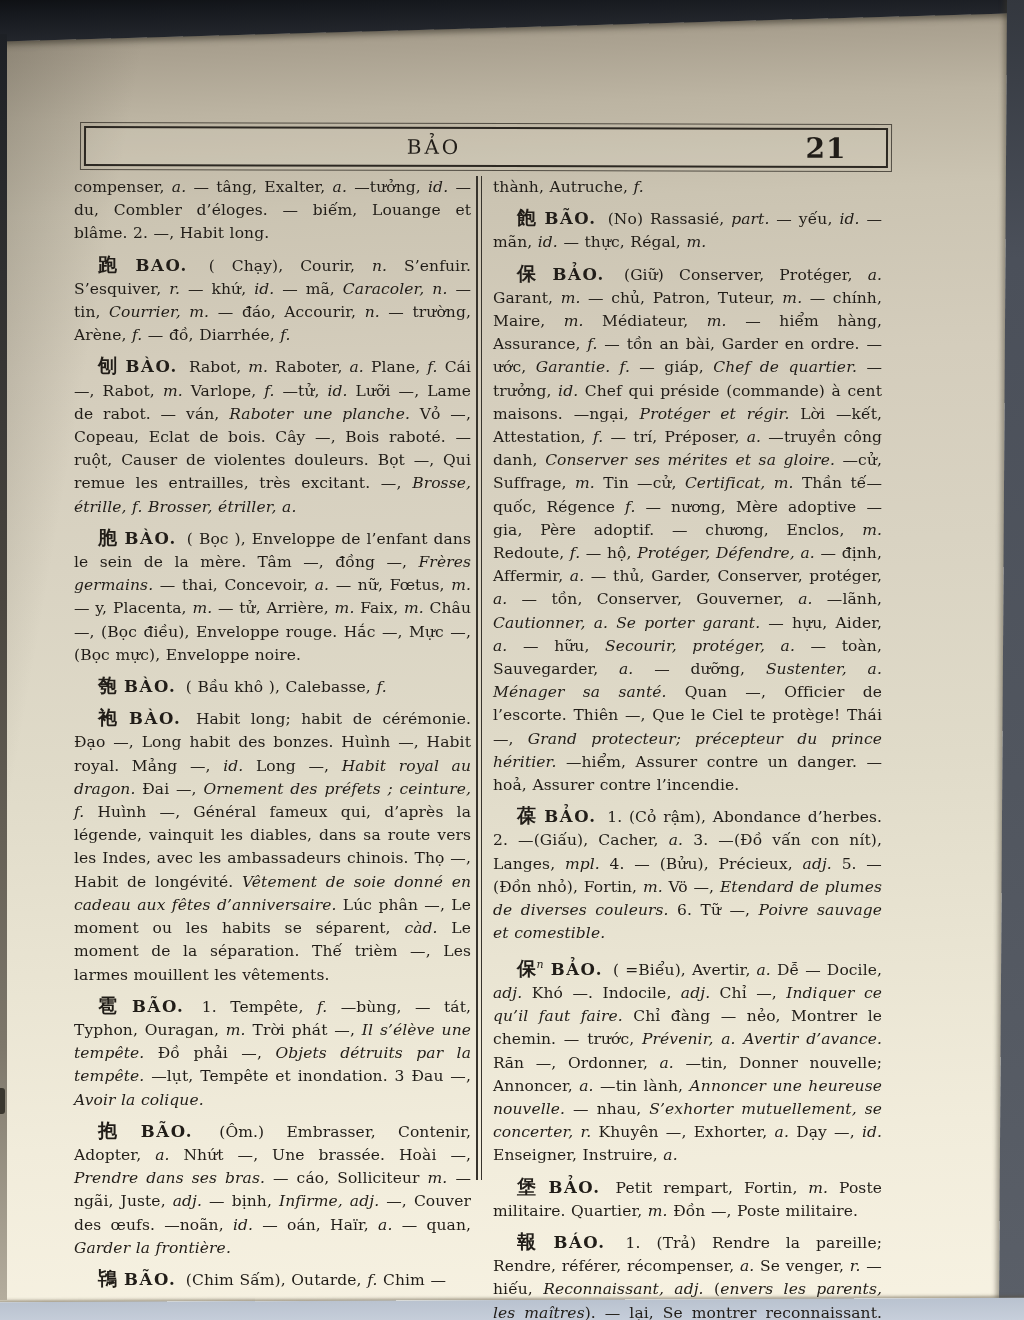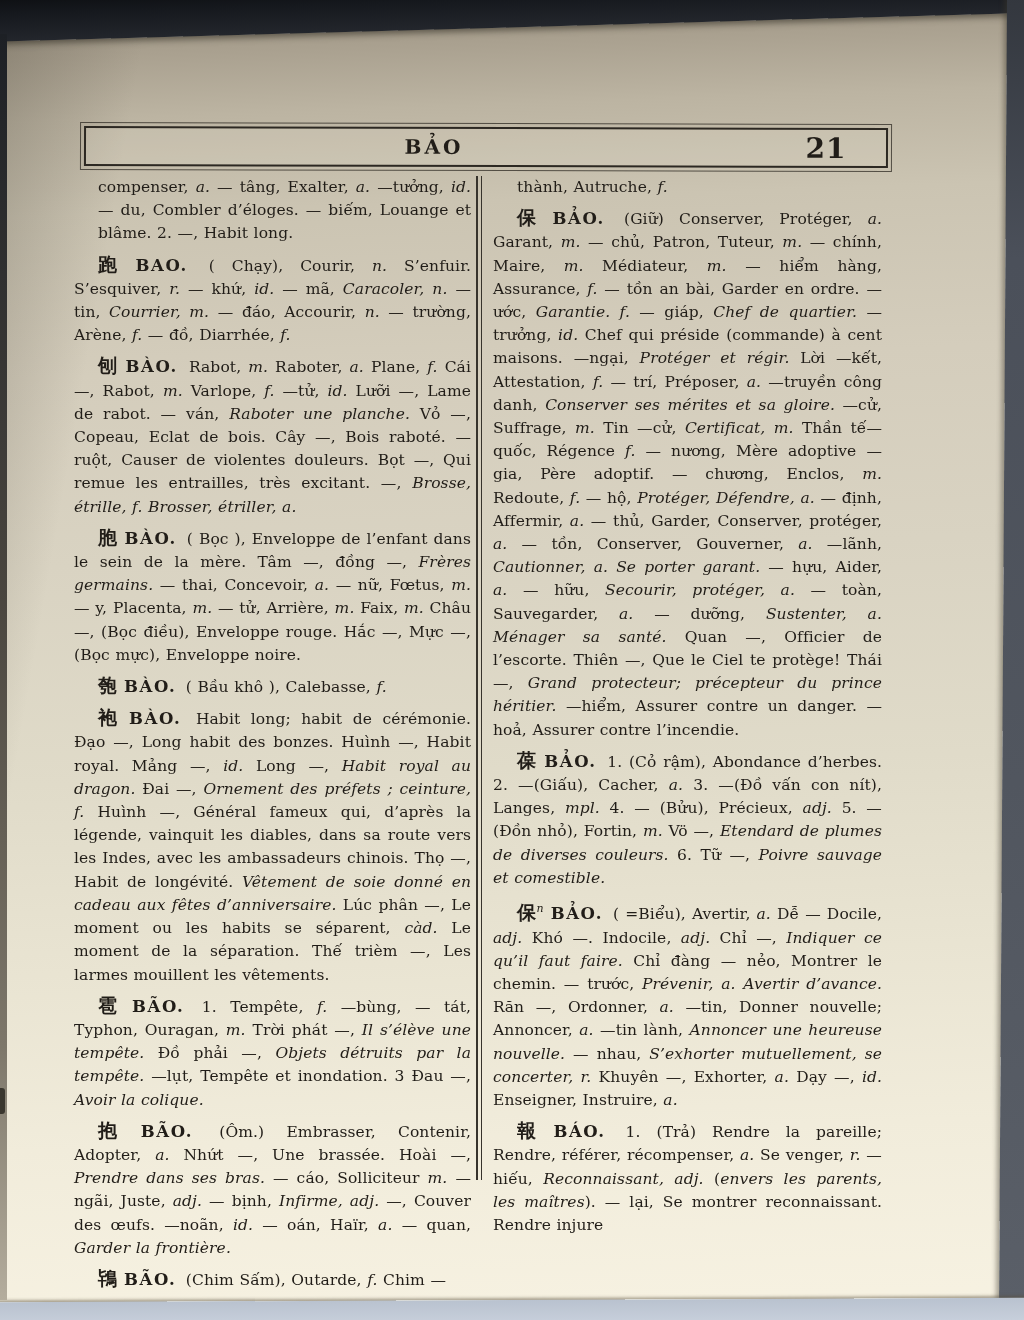--- a/index.html
+++ b/index.html
@@ -50,39 +50,39 @@
     border:2px solid #2c2822;
     background:rgba(233,226,210,.18);
     display:flex;align-items:center;
     transform:rotate(.15deg);
     color:#211d18;
   }
   .header-box::before{
     content:"";position:absolute;inset:-6px;border:1px solid rgba(44,40,34,.75);
     pointer-events:none;
   }
-  .header-cell{flex:1;text-align:center;font-weight:bold;font-size:20px;letter-spacing:3px;padding-left:16px;}
+  .header-cell{flex:1;text-align:center;font-weight:normal;font-size:20px;letter-spacing:3px;padding-left:16px;}
   .header-page{flex:0 0 120px;text-align:center;font-weight:bold;font-size:28px;letter-spacing:1px;}
   
   .text-area{
     position:absolute;left:74px;top:176px;width:814px;height:1010px;
     display:flex;color:#211d18;
   }
   .col{width:397px;}
   .col.right{width:398px;padding-left:9px;box-sizing:border-box;}
   .divider{
     width:3px;margin:0 2px 0 5px;height:1004px;
     border-left:2px solid #37332c;border-right:1px solid #37332c;
   }
   p.entry{
     margin:0 0 7px 0;text-indent:1.55em;text-align:justify;
     font-size:15.5px;line-height:23.2px;
     letter-spacing:.1px;word-spacing:.5px;
   }
-  p.entry.cont{text-indent:0;margin-left:24px;}
+  p.entry.cont{text-indent:0;}
   .han{
     font-family:"DejaVu Sans",sans-serif;
     font-size:19px;letter-spacing:0;margin-right:7px;font-weight:bold;
   }
   .han sup{font-family:"DejaVu Serif",serif;font-weight:normal;font-size:11px;font-style:italic;}
   .head{font-weight:bold;font-size:16.5px;letter-spacing:1.6px;margin-right:4px;}
 </style>
 </head>
 <body>
 
@@ -106,18 +106,20 @@
       <p class="entry"><span class="han">胞</span><span class="head">BÀO.</span> <span>( Bọc ), Enveloppe de l’enfant dans le sein de la mère. Tâm —, đồng —, </span><i>Frères germains.</i><span> — thai, Concevoir, </span><i>a.</i><span> — nữ, Fœtus, </span><i>m.</i><span> — y, Placenta, </span><i>m.</i><span> — tử, Arrière, </span><i>m.</i><span> Faix, </span><i>m.</i><span> Châu —, (Bọc điều), Enveloppe rouge. Hắc —, Mực —, (Bọc mực), Enveloppe noire.</span></p>
       <p class="entry"><span class="han">匏</span><span class="head">BÀO.</span> <span>( Bầu khô ), Calebasse, </span><i>f.</i></p>
       <p class="entry"><span class="han">袍</span><span class="head">BÀO.</span> <span>Habit long; habit de cérémonie. Đạo —, Long habit des bonzes. Huình —, Habit royal. Mảng —, </span><i>id.</i><span> Long —, </span><i>Habit royal au dragon.</i><span> Đai —, </span><i>Ornement des préfets ; ceinture, f.</i><span> Huình —, Général fameux qui, d’après la légende, vainquit les diables, dans sa route vers les Indes, avec les ambassadeurs chinois. Thọ —, Habit de longévité. </span><i>Vêtement de soie donné en cadeau aux fêtes d’anniversaire.</i><span> Lúc phân —, Le moment ou les habits se séparent, </span><i>càd.</i><span> Le moment de la séparation. Thế trièm —, Les larmes mouillent les vêtements.</span></p>
       <p class="entry"><span class="han">雹</span><span class="head">BÃO.</span> <span>1. Tempête, </span><i>f.</i><span> —bùng, — tát, Typhon, Ouragan, </span><i>m.</i><span> Trời phát —, </span><i>Il s’élève une tempête.</i><span> Đồ phải —, </span><i>Objets détruits par la tempête.</i><span> —lụt, Tempête et inondation. 3 Đau —, </span><i>Avoir la colique.</i></p>
       <p class="entry"><span class="han">抱</span><span class="head">BÃO.</span> <span>(Ôm.) Embrasser, Contenir, Adopter, </span><i>a.</i><span> Nhứt —, Une brassée. Hoài —, </span><i>Prendre dans ses bras.</i><span> — cáo, Solliciteur </span><i>m.</i><span> — ngãi, Juste, </span><i>adj.</i><span> — bịnh, </span><i>Infirme, adj.</i><span> —, Couver des œufs. —noãn, </span><i>id.</i><span> — oán, Haïr, </span><i>a.</i><span> — quan, </span><i>Garder la frontière.</i></p>
       <p class="entry"><span class="han">鴇</span><span class="head">BÃO.</span> <span>(Chim Sấm), Outarde, </span><i>f.</i><span> Chim —</span></p>
     </div>
   <div class="divider"></div>
   <div class="col right">
       <p class="entry cont"><span>thành, Autruche, </span><i>f.</i></p>
+      <p class="entry"><span class="han">飽</span><span class="head">BÃO.</span> <span>(No) Rassasié, </span><i>part.</i><span> — yếu, </span><i>id.</i><span> — mãn, </span><i>id.</i><span> — thực, Régal, </span><i>m.</i></p>
       <p class="entry"><span class="han">保</span><span class="head">BẢO.</span> <span>(Giữ) Conserver, Protéger, </span><i>a.</i><span> Garant, </span><i>m.</i><span> — chủ, Patron, Tuteur, </span><i>m.</i><span> — chính, Maire, </span><i>m.</i><span> Médiateur, </span><i>m.</i><span> — hiểm hàng, Assurance, </span><i>f.</i><span> — tồn an bài, Garder en ordre. — ước, </span><i>Garantie. f.</i><span> — giáp, </span><i>Chef de quartier.</i><span> — trưởng, </span><i>id.</i><span> Chef qui préside (commande) à cent maisons. —ngại, </span><i>Protéger et régir.</i><span> Lời —kết, Attestation, </span><i>f.</i><span> — trí, Préposer, </span><i>a.</i><span> —truyền công danh, </span><i>Conserver ses mérites et sa gloire.</i><span> —cử, Suffrage, </span><i>m.</i><span> Tin —cử, </span><i>Certificat, m.</i><span> Thần tế—quốc, Régence </span><i>f.</i><span> — nương, Mère adoptive — gia, Père adoptif. — chương, Enclos, </span><i>m.</i><span> Redoute, </span><i>f.</i><span> — hộ, </span><i>Protéger, Défendre, a.</i><span> — định, Affermir, </span><i>a.</i><span> — thủ, Garder, Conserver, protéger, </span><i>a.</i><span> — tồn, Conserver, Gouverner, </span><i>a.</i><span> —lãnh, </span><i>Cautionner, a. Se porter garant.</i><span> — hựu, Aider, </span><i>a.</i><span> — hữu, </span><i>Secourir, protéger, a.</i><span> — toàn, Sauvegarder, </span><i>a.</i><span> — dưỡng, </span><i>Sustenter, a. Ménager sa santé.</i><span> Quan —, Officier de l’escorte. Thiên —, Que le Ciel te protège! Thái —, </span><i>Grand protecteur; précepteur du prince héritier.</i><span> —hiểm, Assurer contre un danger. — hoả, Assurer contre l’incendie.</span></p>
       <p class="entry"><span class="han">葆</span><span class="head">BẢO.</span> <span>1. (Cỏ rậm), Abondance d’herbes. 2. —(Giấu), Cacher, </span><i>a.</i><span> 3. —(Đồ vấn con nít), Langes, </span><i>mpl.</i><span> 4. — (Bửu), Précieux, </span><i>adj.</i><span> 5. — (Đồn nhỏ), Fortin, </span><i>m.</i><span> Vö —, </span><i>Etendard de plumes de diverses couleurs.</i><span> 6. Tữ —, </span><i>Poivre sauvage et comestible.</i></p>
       <p class="entry"><span class="han">保<sup>n</sup></span><span class="head">BẢO.</span> <span>( =Biểu), Avertir, </span><i>a.</i><span> Dễ — Docile, </span><i>adj.</i><span> Khó —. Indocile, </span><i>adj.</i><span> Chỉ —, </span><i>Indiquer ce qu’il faut faire.</i><span> Chỉ đàng — nẻo, Montrer le chemin. — trước, </span><i>Prévenir, a. Avertir d’avance.</i><span> Răn —, Ordonner, </span><i>a.</i><span> —tin, Donner nouvelle; Annoncer, </span><i>a.</i><span> —tin lành, </span><i>Annoncer une heureuse nouvelle.</i><span> — nhau, </span><i>S’exhorter mutuellement, se concerter, r.</i><span> Khuyên —, Exhorter, </span><i>a.</i><span> Dạy —, </span><i>id.</i><span> Enseigner, Instruire, </span><i>a.</i></p>
+      <p class="entry"><span class="han">堡</span><span class="head">BẢO.</span> <span>Petit rempart, Fortin, </span><i>m.</i><span> Poste militaire. Quartier, </span><i>m.</i><span> Đồn —, Poste militaire.</span></p>
       <p class="entry"><span class="han">報</span><span class="head">BÁO.</span> <span>1. (Trả) Rendre la pareille; Rendre, référer, récompenser, </span><i>a.</i><span> Se venger, </span><i>r.</i><span> — hiếu, </span><i>Reconnaissant, adj.</i><span> (</span><i>envers les parents, les maîtres</i><span>). — lại, Se montrer reconnaissant. Rendre injure</span></p>
     </div>
 </div>
 
 </body></html>

